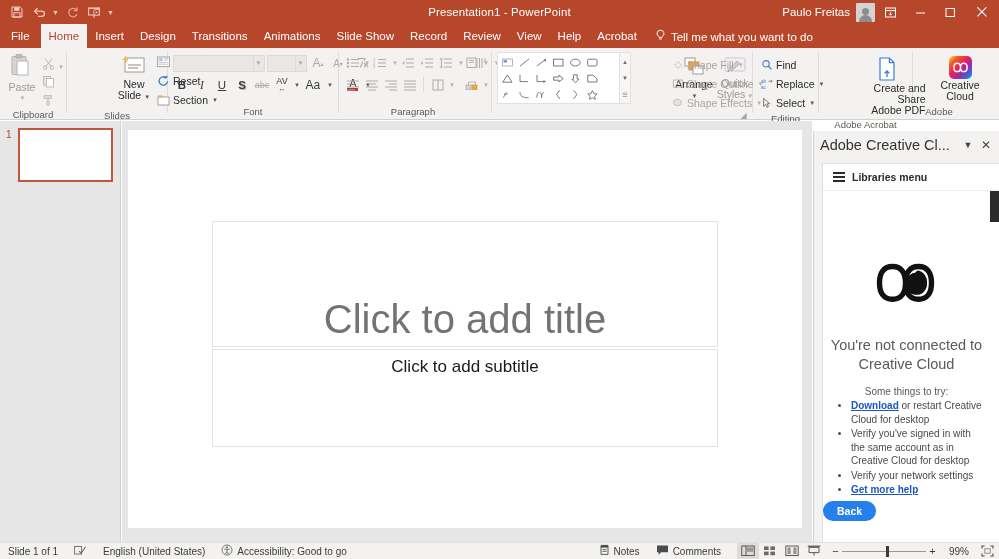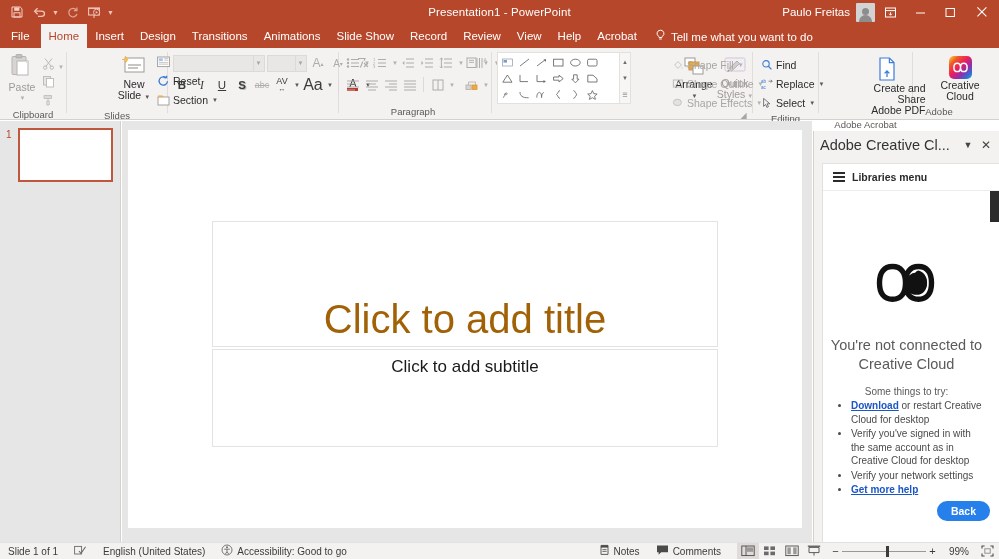--- a/index.html
+++ b/index.html
@@ -129,21 +129,21 @@
   .editor {
     position:absolute; left:122px; top:121px; width:690px; height:421px; background:#e6e6e6;
   }
   .slide {
     position:absolute; left:6px; top:9px; width:674px; height:398px; background:#fff;
   }
   .ph {
     position:absolute; border:1px solid #e3e3e3; display:flex; justify-content:center;
   }
   .ph.title { left:84px; top:91px; width:506px; height:126px; align-items:flex-end; }
-  .ph.title span{ font-size:40px; color:#a16207; font-weight:300; line-height:54px; }
+  .ph.title span{ font-size:40px; color:#737373; font-weight:300; line-height:54px; }
   .ph.sub { left:84px; top:219px; width:506px; height:98px; align-items:flex-start; }
   .ph.sub span{ font-size:17px; color:#1a1a1a; padding-top:7px; }
 
   
   .taskpane {
     position:absolute; left:813px; top:131px; width:186px; height:421px;
     background:#f3f2f1; border-left:1px solid #d4d0cc;
   }
   .tp-head { height:28px; display:flex; align-items:center; padding:0 4px 0 6px; }
   .tp-title { font-size:14.5px; color:#333; flex:1; white-space:nowrap; overflow:hidden;}
@@ -174,21 +174,21 @@
     font-size:10px; color:#5a5a5a;
   }
   ul.cc-list {
     position:absolute; left:14px; right:16px; top:235px; margin:0; padding:0 0 0 14px;
     font-size:10px; color:#4a4a4a; line-height:13.5px;
   }
   ul.cc-list li{ margin-bottom:1px; }
   ul.cc-list li::marker{ color:#4a4a4a; }
   .lnk { color:#1b56c4; text-decoration:underline; font-weight:bold; }
   .back-btn {
-    position:absolute; left:0; right:10px; top:337px; display:flex; justify-content:flex-end;
+    position:absolute; left:0; right:10px; top:337px; display:flex; justify-content:flex-start;
   }
   .back-btn span{
     background:#2680eb; color:#fff; font-size:10.5px; font-weight:bold;
     padding:4px 14px; border-radius:11px;
   }
 
   
   .statusbar{
     position:absolute; left:0; bottom:0; width:999px; height:17px; background:#f3f2f1;
     border-top:1px solid #e3e1df; display:flex; align-items:center; font-size:10px; color:#3b3b3b;
@@ -425,32 +425,33 @@
           <div class="fmt-ico" style="text-decoration:underline">U</div>
           <div class="fmt-ico" style="font-weight:bold;text-shadow:1px 1px 0 #bbb">S</div>
           <div class="fmt-ico dis" style="font-size:9px;text-decoration:line-through">abc</div>
           <div class="fmt-ico" style="font-size:9px">
             <span style="display:flex;flex-direction:column;align-items:center;line-height:7px">
               <span>AV</span>
               <span style="font-size:7px">↔</span>
             </span>
           </div>
           <span class="caret">▼</span>
-          <div class="fmt-ico" style="font-size:16px;width:22px">Aa</div>
+          <div class="fmt-ico" style="font-size:12px;width:22px">Aa</div>
           <span class="caret">▼</span>
           <div style="width:1px;height:15px;background:#dcd9d6;margin:0 3px"></div>
           <div class="fmt-ico" style="font-size:12px;color:#c0392b">
             <span style="display:flex;flex-direction:column;align-items:center;line-height:9px">
               <span style="color:#3b3b3b;font-size:11px">A</span>
               <span style="display:block;width:11px;height:3px;background:#c0392b"></span>
             </span>
           </div>
           <span class="caret">▼</span>
         </div>
       </div>
+      <div class="grp-label">Font</div>
     </div>
     <div class="grp-sep"></div>
 
     <div class="grp" style="width:148px">
       <div class="grp-body" style="flex-direction:column;padding-top:4px">
         <div class="sm-row">
           <div class="pg-ico">
             <svg width="14" height="12" viewBox="0 0 14 12">
                 <circle cx="2" cy="2.5" r="1.2" fill="#b0acaa"></circle>
                 <circle cx="2" cy="6" r="1.2" fill="#b0acaa"></circle>

